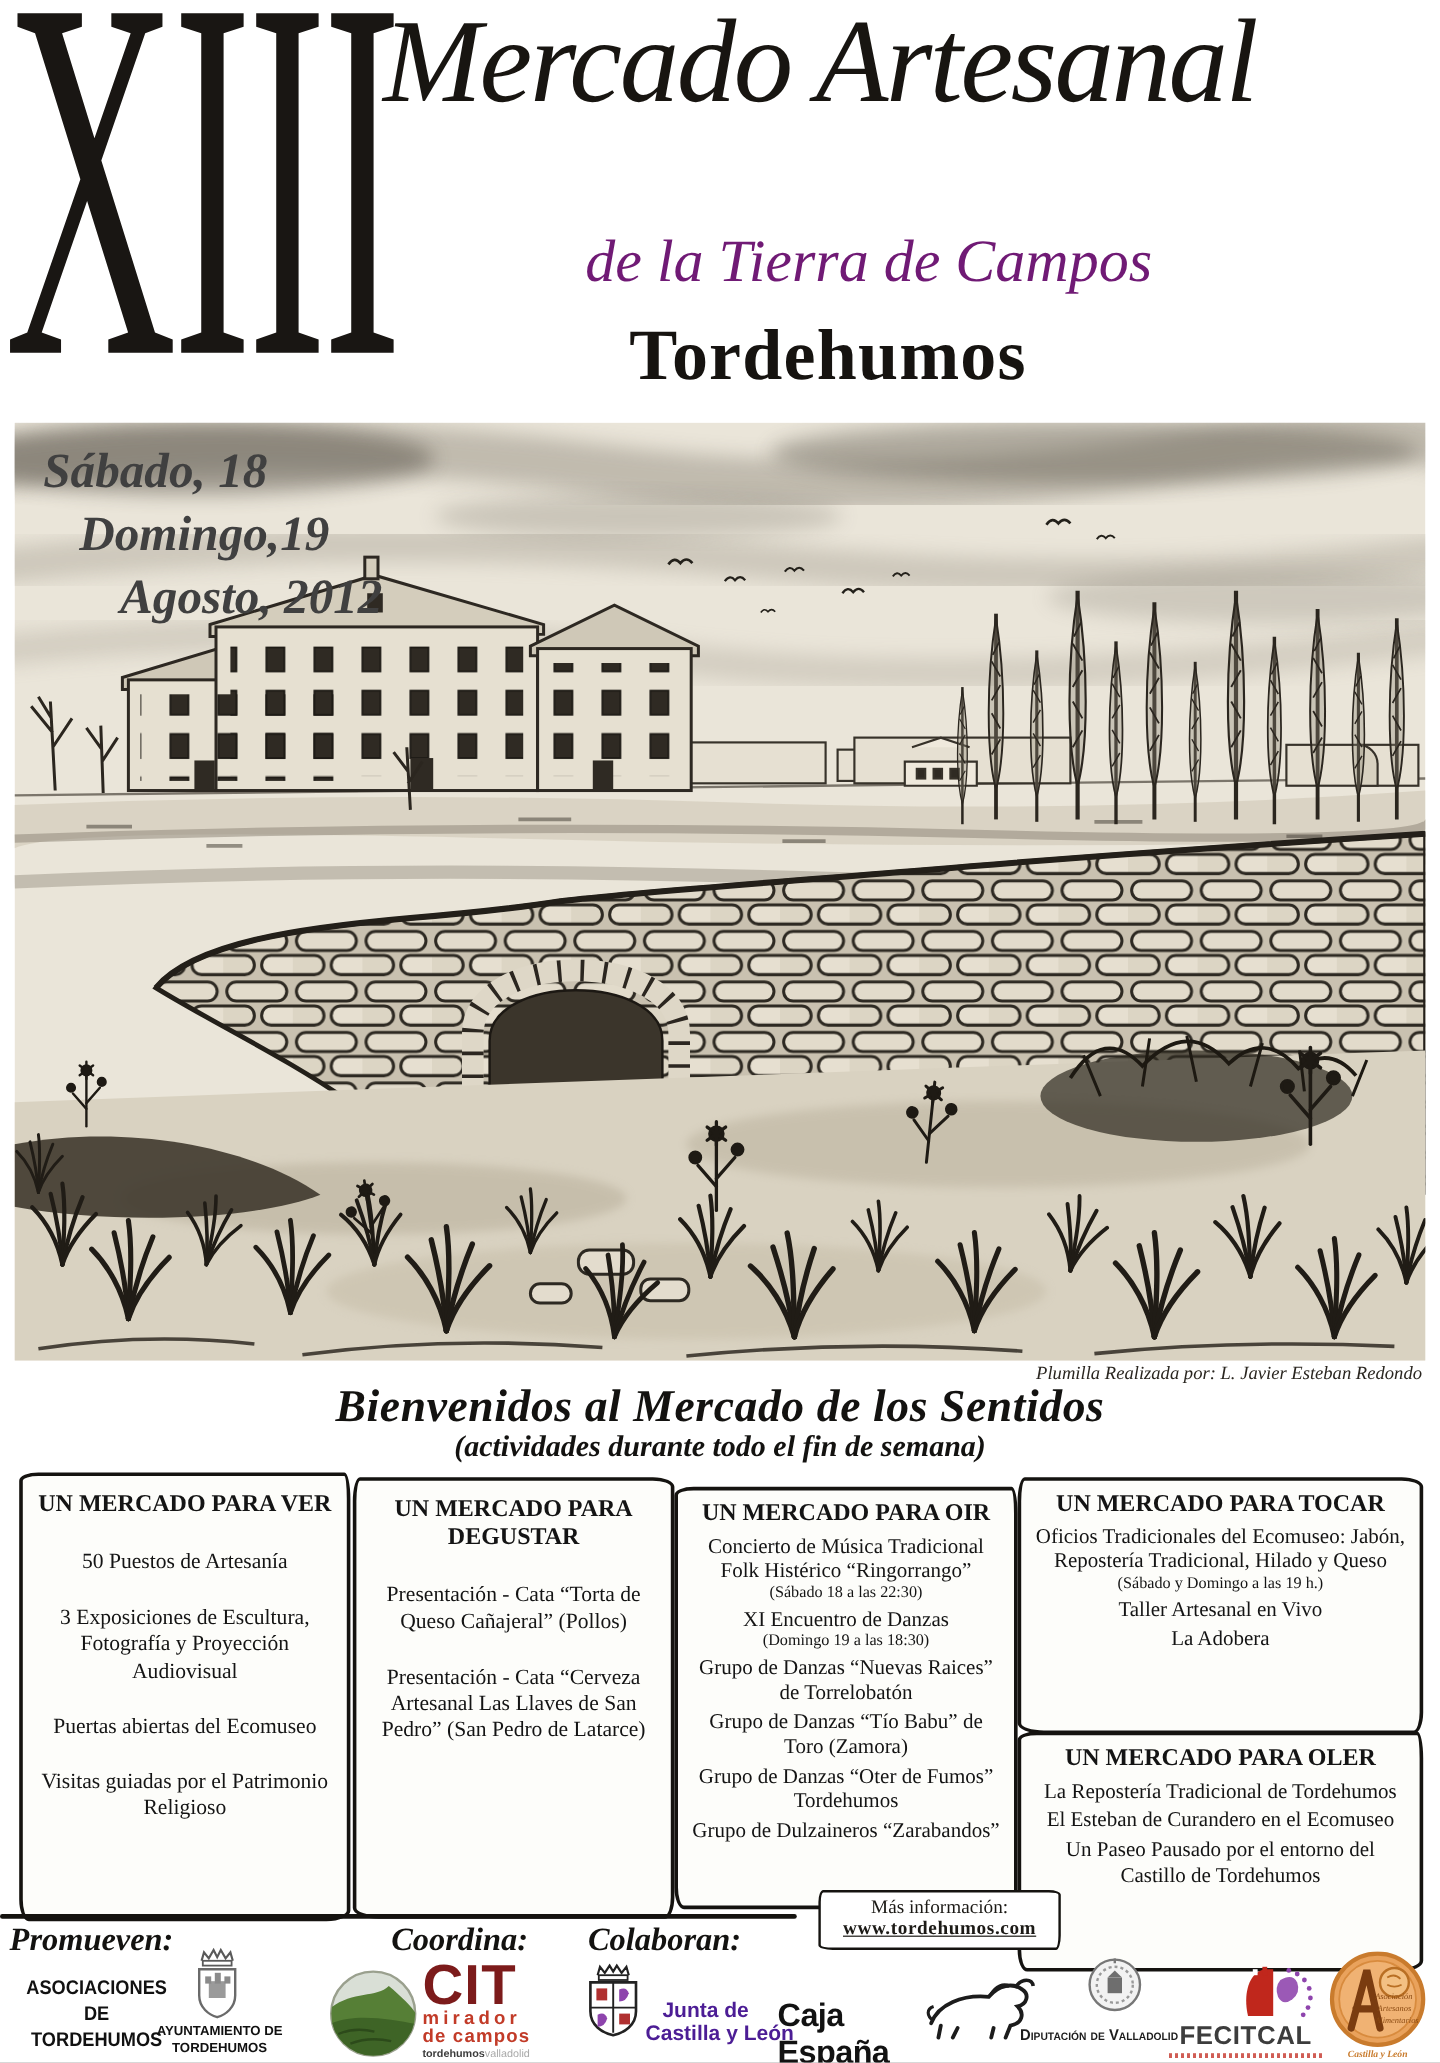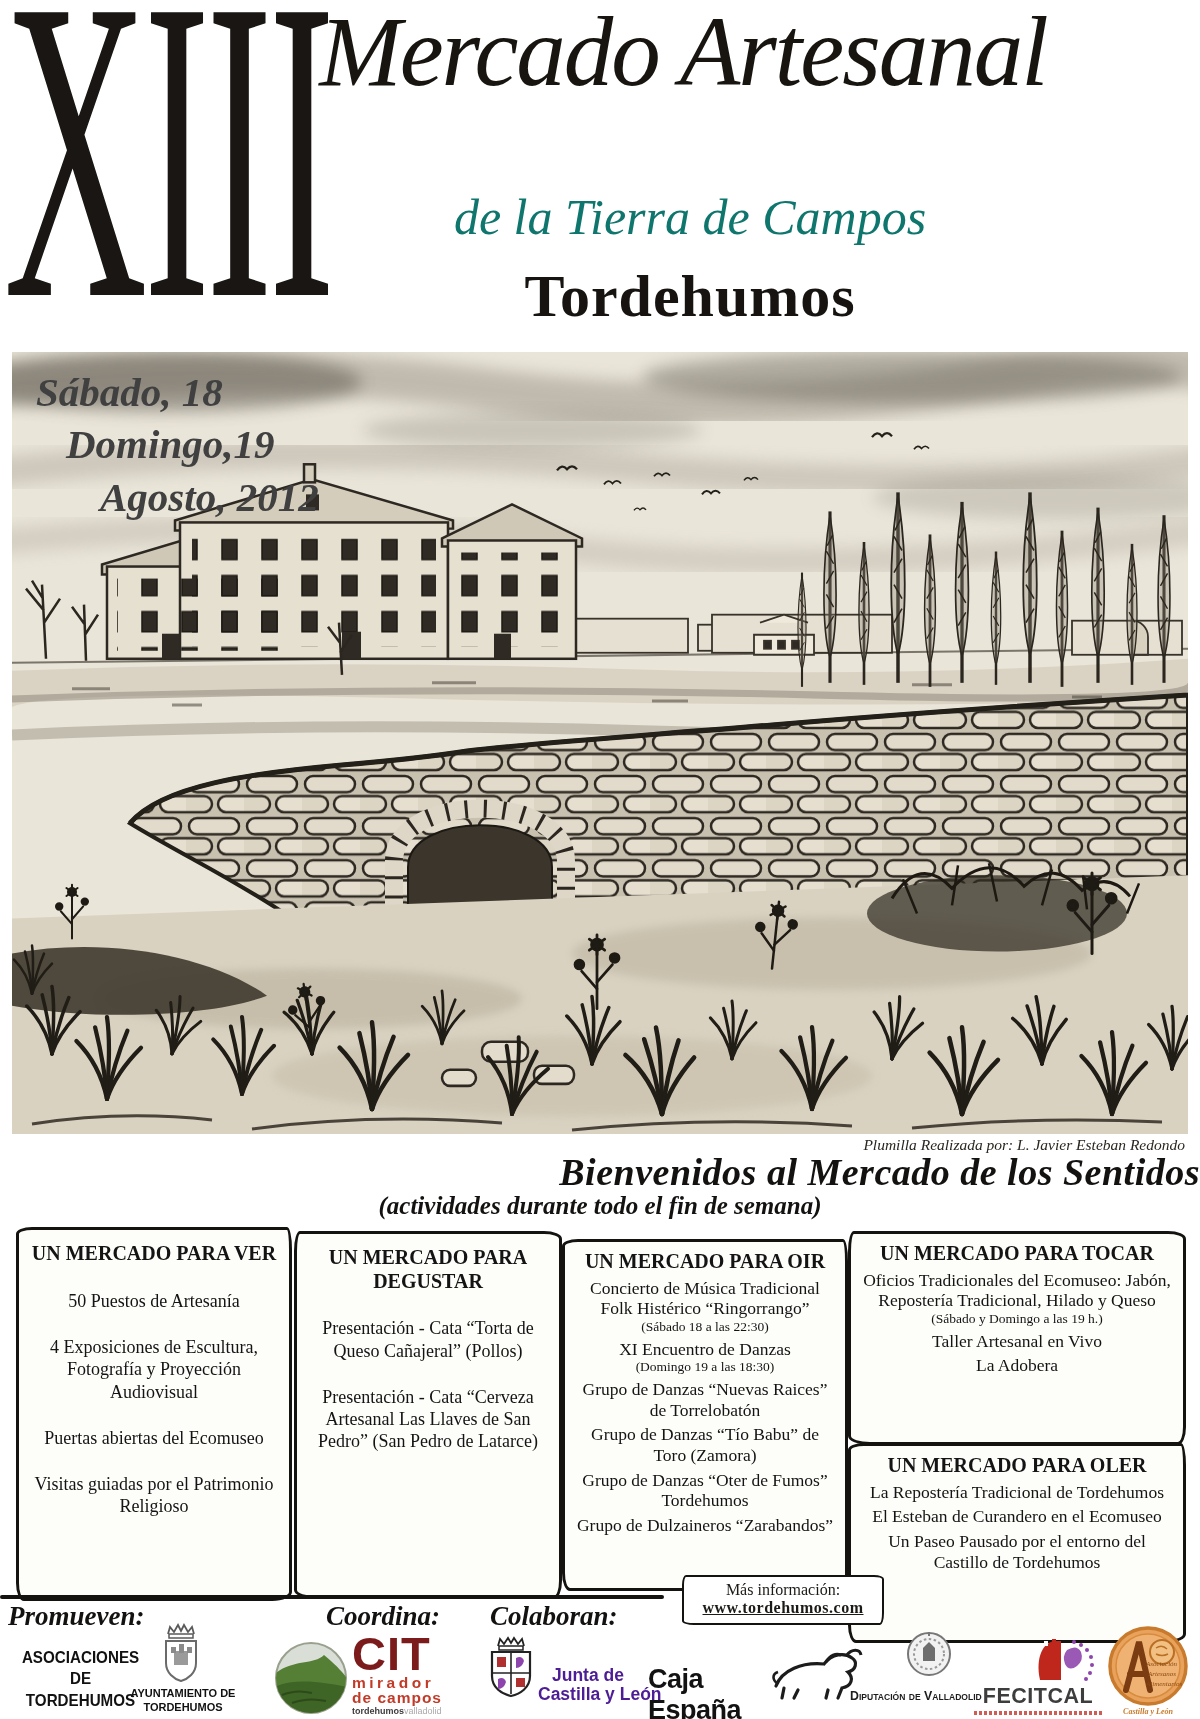--- a/index.html
+++ b/index.html
@@ -5,37 +5,37 @@
   html,body{margin:0;padding:0;background:#9a9a9a;}
   .poster{position:relative;width:1200px;height:1719px;background:#ffffff;overflow:hidden;
           font-family:"Liberation Serif",serif;color:#141414;margin:0 auto;}
   .abs{position:absolute;}
 
   
   .edition{left:4px;top:-34px;font-size:432px;line-height:.85;font-weight:400;
            transform:scaleX(.46);transform-origin:0 0;letter-spacing:-8px;color:#191613;}
   .main-title{left:238px;top:2px;width:890px;text-align:center;font-style:italic;
               font-size:99px;line-height:1;letter-spacing:-2px;color:#181511;}
-  .sub-title{left:420px;top:188px;width:540px;text-align:center;font-style:italic;
-             font-size:50px;color:#0f766e;}
+  .sub-title{left:420px;top:188px;width:540px;text-align:right;font-style:italic;
+             font-size:50px;color:#701a75;}
   .loc-title{left:450px;top:262px;width:480px;text-align:center;font-weight:bold;
              font-size:60px;letter-spacing:1px;color:#161310;}
 
   
   .illu{left:12px;top:352px;width:1176px;height:782px;}
   .illu svg{display:block;width:100%;height:100%;}
   .dates{left:36px;top:366px;font-style:italic;font-weight:bold;font-size:41px;
          line-height:1.28;color:#404040;}
   .dates .d2{margin-left:30px;}
   .dates .d3{margin-left:64px;}
   .credit{left:580px;top:1136px;width:605px;text-align:right;font-style:italic;
           font-size:15.5px;color:#2a2620;}
 
   
-  .welcome-h{left:0;top:1150px;width:1200px;text-align:right;font-weight:bold;
+  .welcome-h{left:0;top:1150px;width:1200px;text-align:center;font-weight:bold;
              font-style:italic;font-size:38px;letter-spacing:.5px;color:#131210;}
   .welcome-s{left:0;top:1192px;width:1200px;text-align:center;font-weight:bold;
              font-style:italic;font-size:25px;color:#131210;}
 
   
   .panel{position:absolute;border:3.5px solid #151310;background:#fdfdfa;box-sizing:border-box;
          text-align:center;padding:8px 8px;}
   .panel.r1{border-radius:16px 5px 20px 8px / 7px 22px 9px 18px;}
   .panel.r2{border-radius:6px 18px 8px 22px / 20px 8px 18px 9px;}
   .panel-title{font-weight:bold;font-size:20px;line-height:1.18;margin:4px 2px 2px;}
@@ -279,21 +279,21 @@
   </div>
 
   <div class="abs credit">Plumilla Realizada por: L. Javier Esteban Redondo</div>
 
   <div class="abs welcome-h">Bienvenidos al Mercado de los Sentidos</div>
   <div class="abs welcome-s">(actividades durante todo el fin de semana)</div>
 
   <section class="panel r1 p-ver">
     <div class="panel-title">UN MERCADO PARA VER</div>
     <div class="panel-item">50 Puestos de Artesanía</div>
-    <div class="panel-item">4 Exposiciones de Escultura, Fotografía y Proyección Audiovisual</div>
+    <div class="panel-item">3 Exposiciones de Escultura, Fotografía y Proyección Audiovisual</div>
     <div class="panel-item">Puertas abiertas del Ecomuseo</div>
     <div class="panel-item">Visitas guiadas por el Patrimonio Religioso</div>
   </section>
 
   <section class="panel r2 p-deg">
     <div class="panel-title">UN MERCADO PARA DEGUSTAR</div>
     <div class="panel-item">Presentación - Cata “Torta de Queso Cañajeral” (Pollos)</div>
     <div class="panel-item">Presentación - Cata “Cerveza Artesanal Las Llaves de San Pedro” (San Pedro de Latarce)</div>
   </section>
 

